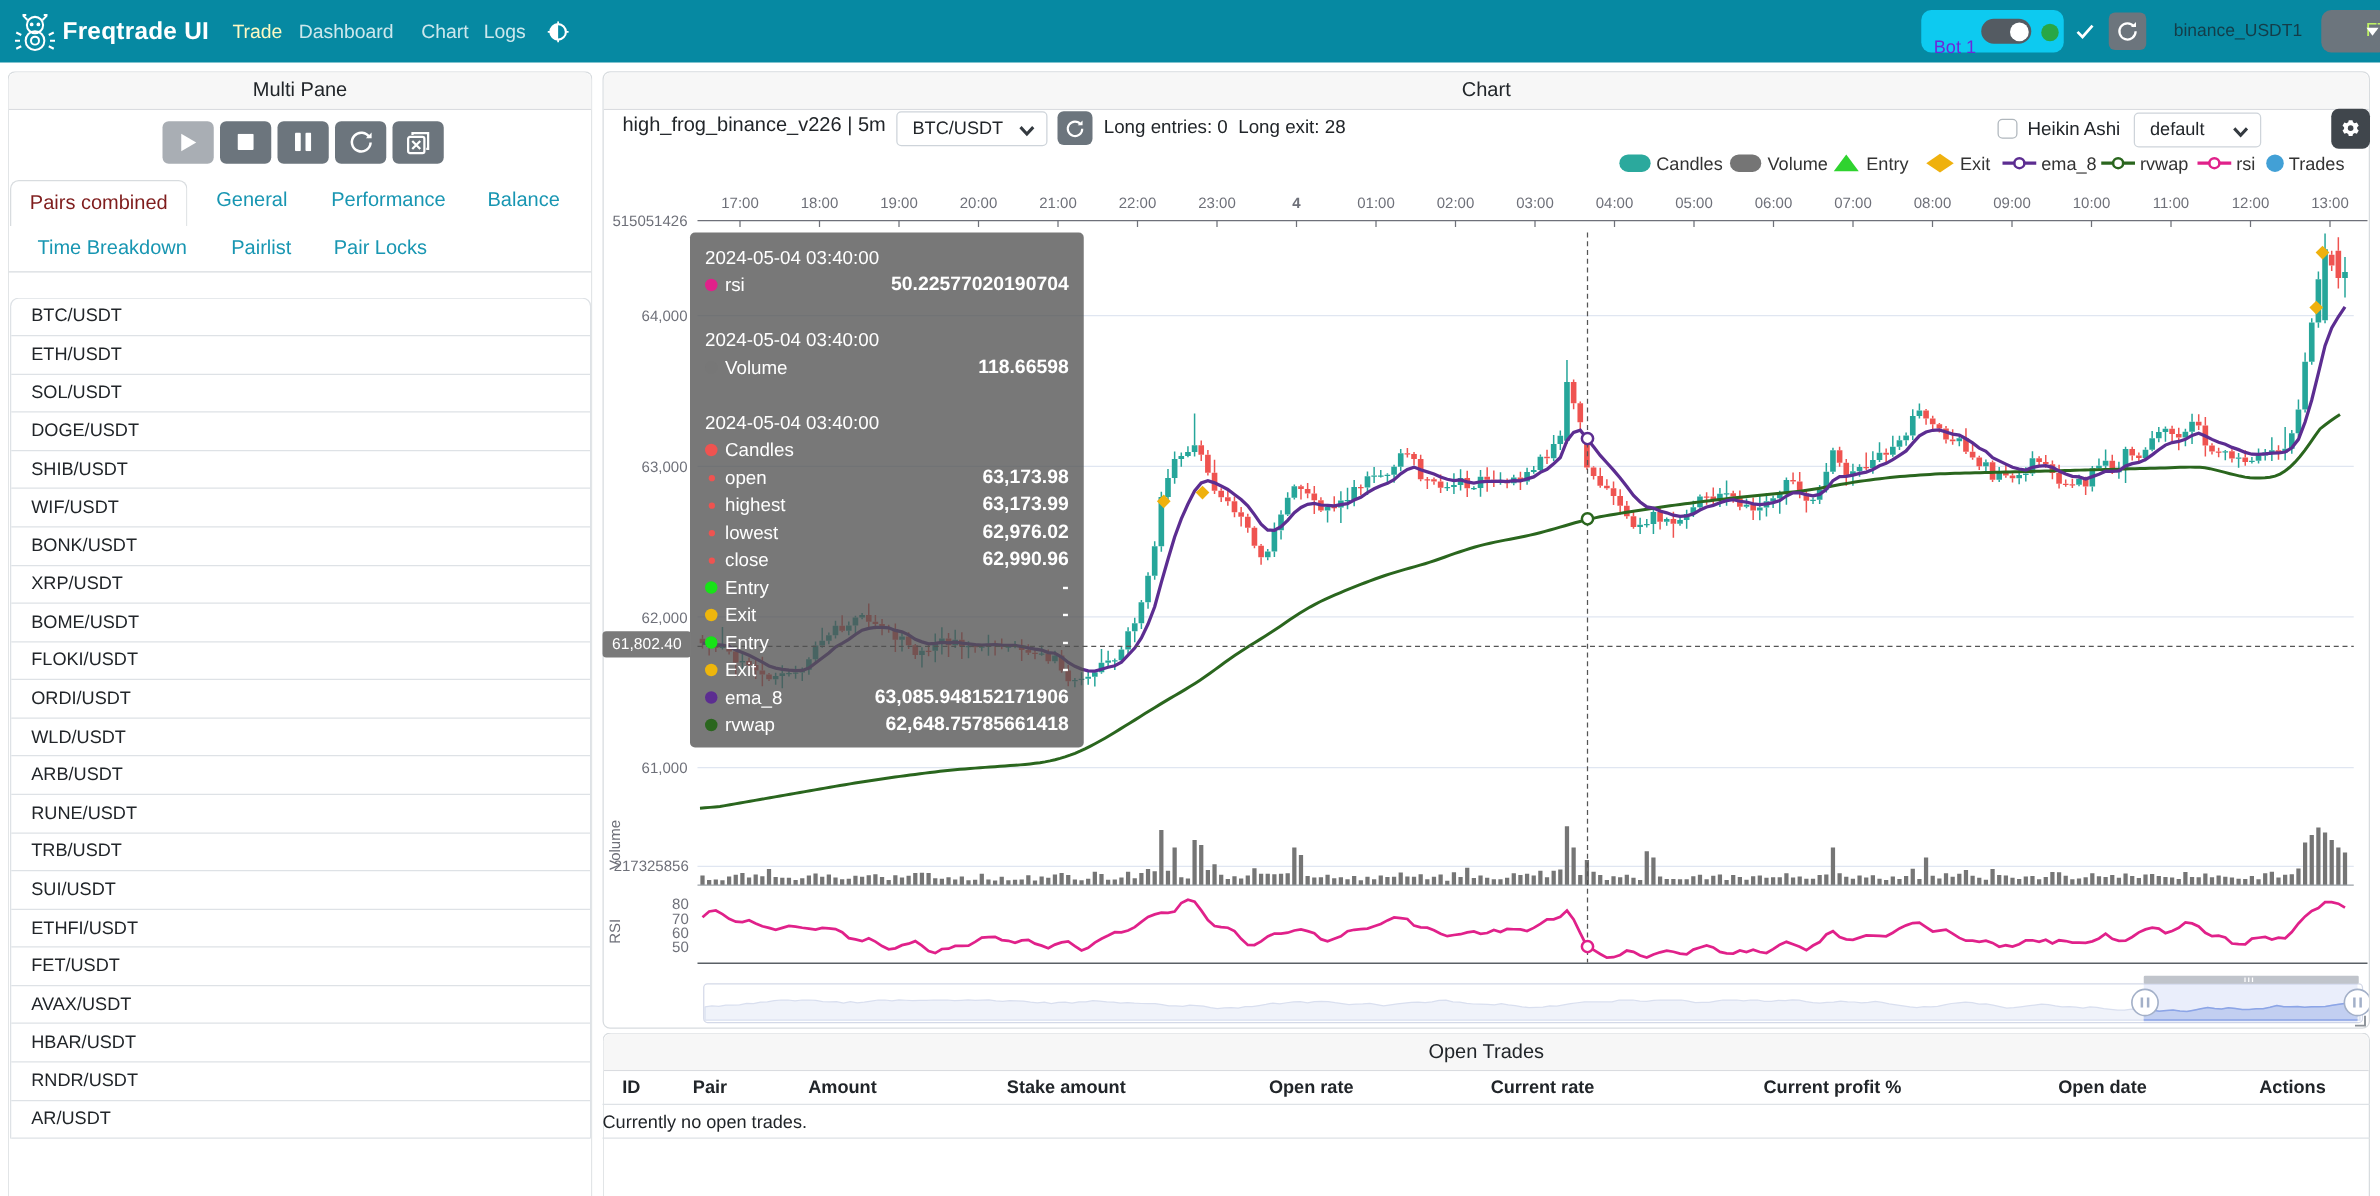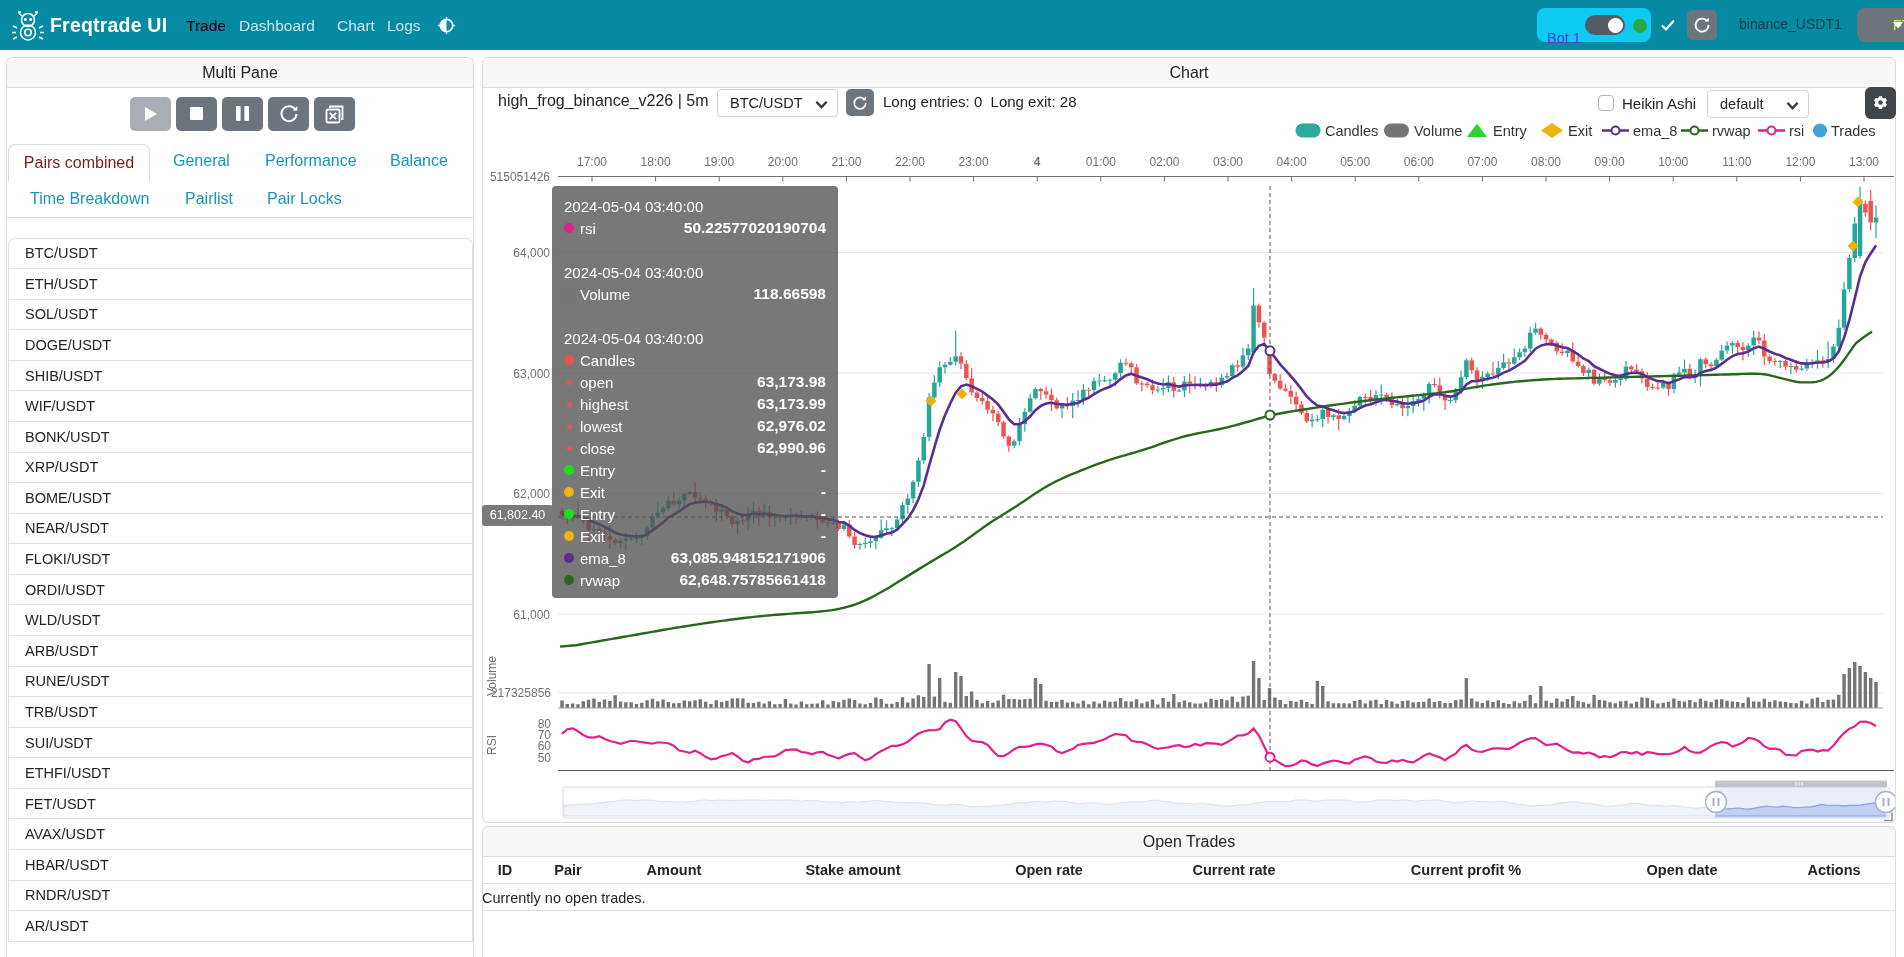--- a/index.html
+++ b/index.html
@@ -3,21 +3,21 @@
 <meta charset="utf-8">
 <style>
 * { margin:0; padding:0; box-sizing:border-box; }
 html,body { width:1904px; height:957px; overflow:hidden; background:#fff;
   font-family:"Liberation Sans", sans-serif; }
 .abs { position:absolute; }
 
 #nav { position:absolute; left:0; top:0; width:1904px; height:50px; background:#0689a2; }
 #nav .brand { position:absolute; left:50px; top:14px; color:#fff; font-size:19.5px; font-weight:700; letter-spacing:.2px;}
 #nav .lnk { position:absolute; top:17px; font-size:15.5px; color:rgba(255,255,255,.8); }
-#nav .lnk.on { color:#000000; }
+#nav .lnk.on { color:#fef9c3; }
 #bot1 { position:absolute; left:1537px; top:8px; width:114px; height:34px; background:#0dcaf0; border-radius:8px; }
 #bot1 .t { position:absolute; left:10px; top:22px; font-size:14.5px; color:#6d28d9; }
 #bot1 .sw { position:absolute; left:48px; top:7px; width:40px; height:20px; background:#545b62; border-radius:10px; }
 #bot1 .sw i { position:absolute; right:2.5px; top:2.5px; width:15px; height:15px; background:#fff; border-radius:50%; }
 #bot1 .dot { position:absolute; left:96px; top:11px; width:14px; height:14px; background:#28a745; border-radius:50%; }
 .graybtn { position:absolute; background:#6c757d; border-radius:5px; }
 
 .card { position:absolute; background:#fff; border:1px solid #d8dcdf; border-radius:6px; }
 .chead { height:30px; background:#f7f7f7; border-bottom:1px solid #dadce0; border-radius:6px 6px 0 0;
   text-align:center; font-size:16px; color:#212529; line-height:29px; }
@@ -32,21 +32,21 @@
   border-radius:7px 7px 0 0; border-bottom:0;}
 #pairlist .row { height:30.58px; border-bottom:1px solid #dee2e6; font-size:14.5px; color:#212529;
   padding-left:16px; display:flex; align-items:center; }
 
 .sel { position:absolute; background:#fff; border:1px solid #ced4da; border-radius:4px;
   font-size:14.5px; color:#212529; }
 .sel span { position:absolute; left:12px; top:5px; }
 .sel svg { position:absolute; right:9px; top:8px; }
 .cklabel { position:absolute; font-size:15px; color:#212529; }
 
-#tip { position:absolute; left:552px; top:186px; width:286px; height:412px; border-radius:4px;
+#tip { position:absolute; left:552px; top:186px; width:315px; height:412px; border-radius:4px;
   background:rgba(82,82,82,.78); color:#fff; font-size:15px; padding:9px 12px 0 12px; }
 #tip .r { height:22px; display:flex; align-items:center; white-space:nowrap; }
 #tip .d { width:10px; height:10px; border-radius:50%; margin-right:6px; flex:0 0 auto;}
 #tip .d2 { width:5px; height:5px; border-radius:50%; margin:0 8px 0 3px; flex:0 0 auto;}
 #tip .v { margin-left:auto; font-weight:700; font-size:15.5px; }
 #axlbl { position:absolute; left:482px; top:505px; width:71px; height:21px; background:#7a7a7a;
   border-radius:3px; color:#fff; font-size:12.5px; text-align:center; line-height:21px; }
 
 .th { position:absolute; top:862px; font-size:14.5px; font-weight:700; color:#212529; transform:translateX(-50%); }
 </style>
@@ -139,21 +139,20 @@
   <div id="pairlist">
     <div class="row">BTC/USDT</div>
       <div class="row">ETH/USDT</div>
       <div class="row">SOL/USDT</div>
     <div class="row">DOGE/USDT</div>
       <div class="row">SHIB/USDT</div>
       <div class="row">WIF/USDT</div>
     <div class="row">BONK/USDT</div>
       <div class="row">XRP/USDT</div>
       <div class="row">BOME/USDT</div>
-    <div class="row">NEAR/USDT</div>
       <div class="row">FLOKI/USDT</div>
       <div class="row">ORDI/USDT</div>
     <div class="row">WLD/USDT</div>
       <div class="row">ARB/USDT</div>
       <div class="row">RUNE/USDT</div>
     <div class="row">TRB/USDT</div>
       <div class="row">SUI/USDT</div>
     <div class="row">ETHFI/USDT</div>
       <div class="row">FET/USDT</div>
       <div class="row">AVAX/USDT</div>

